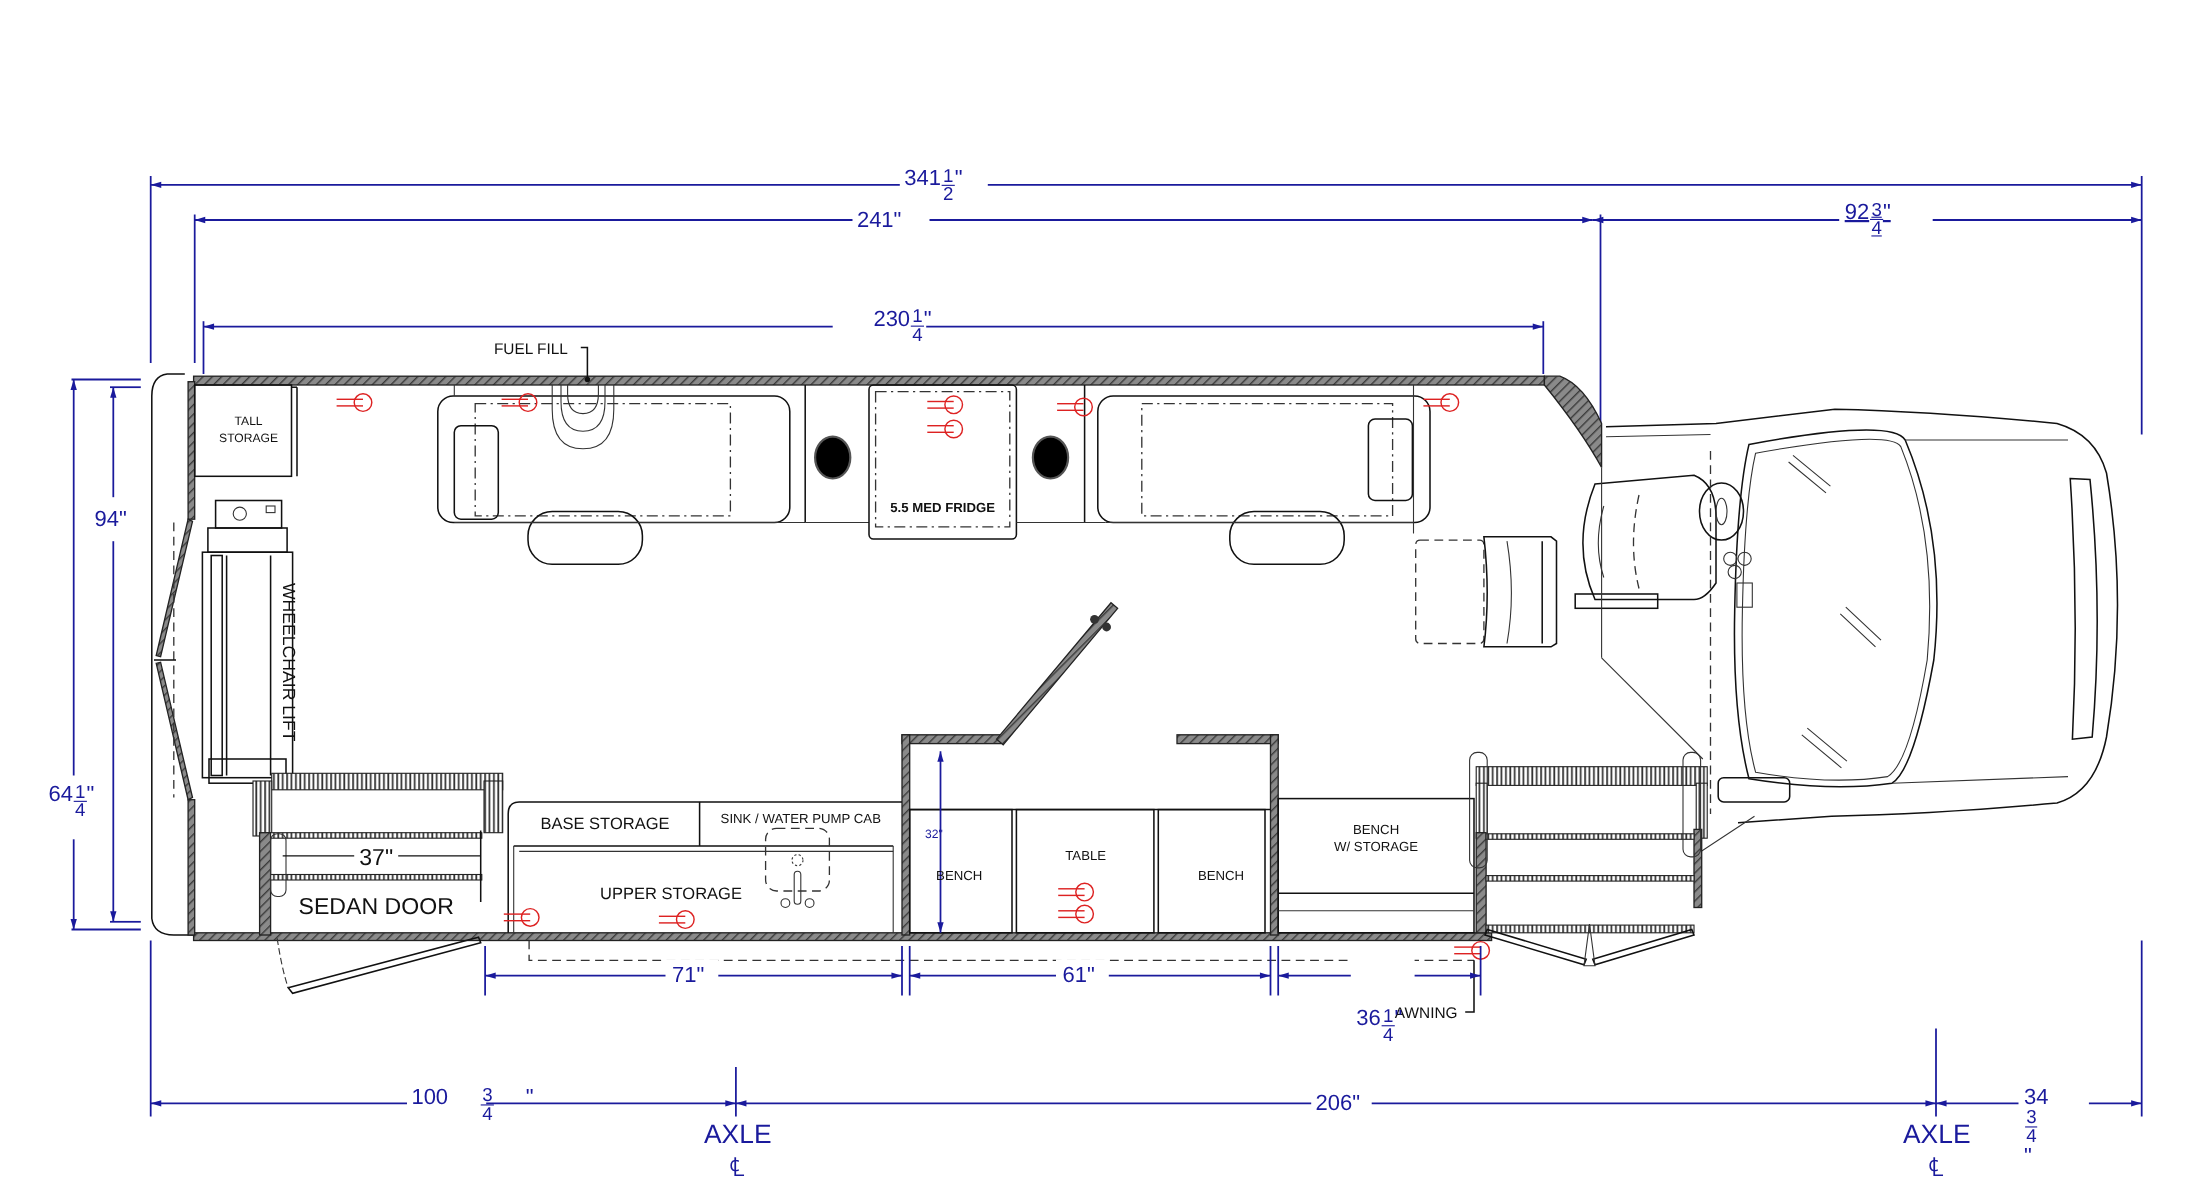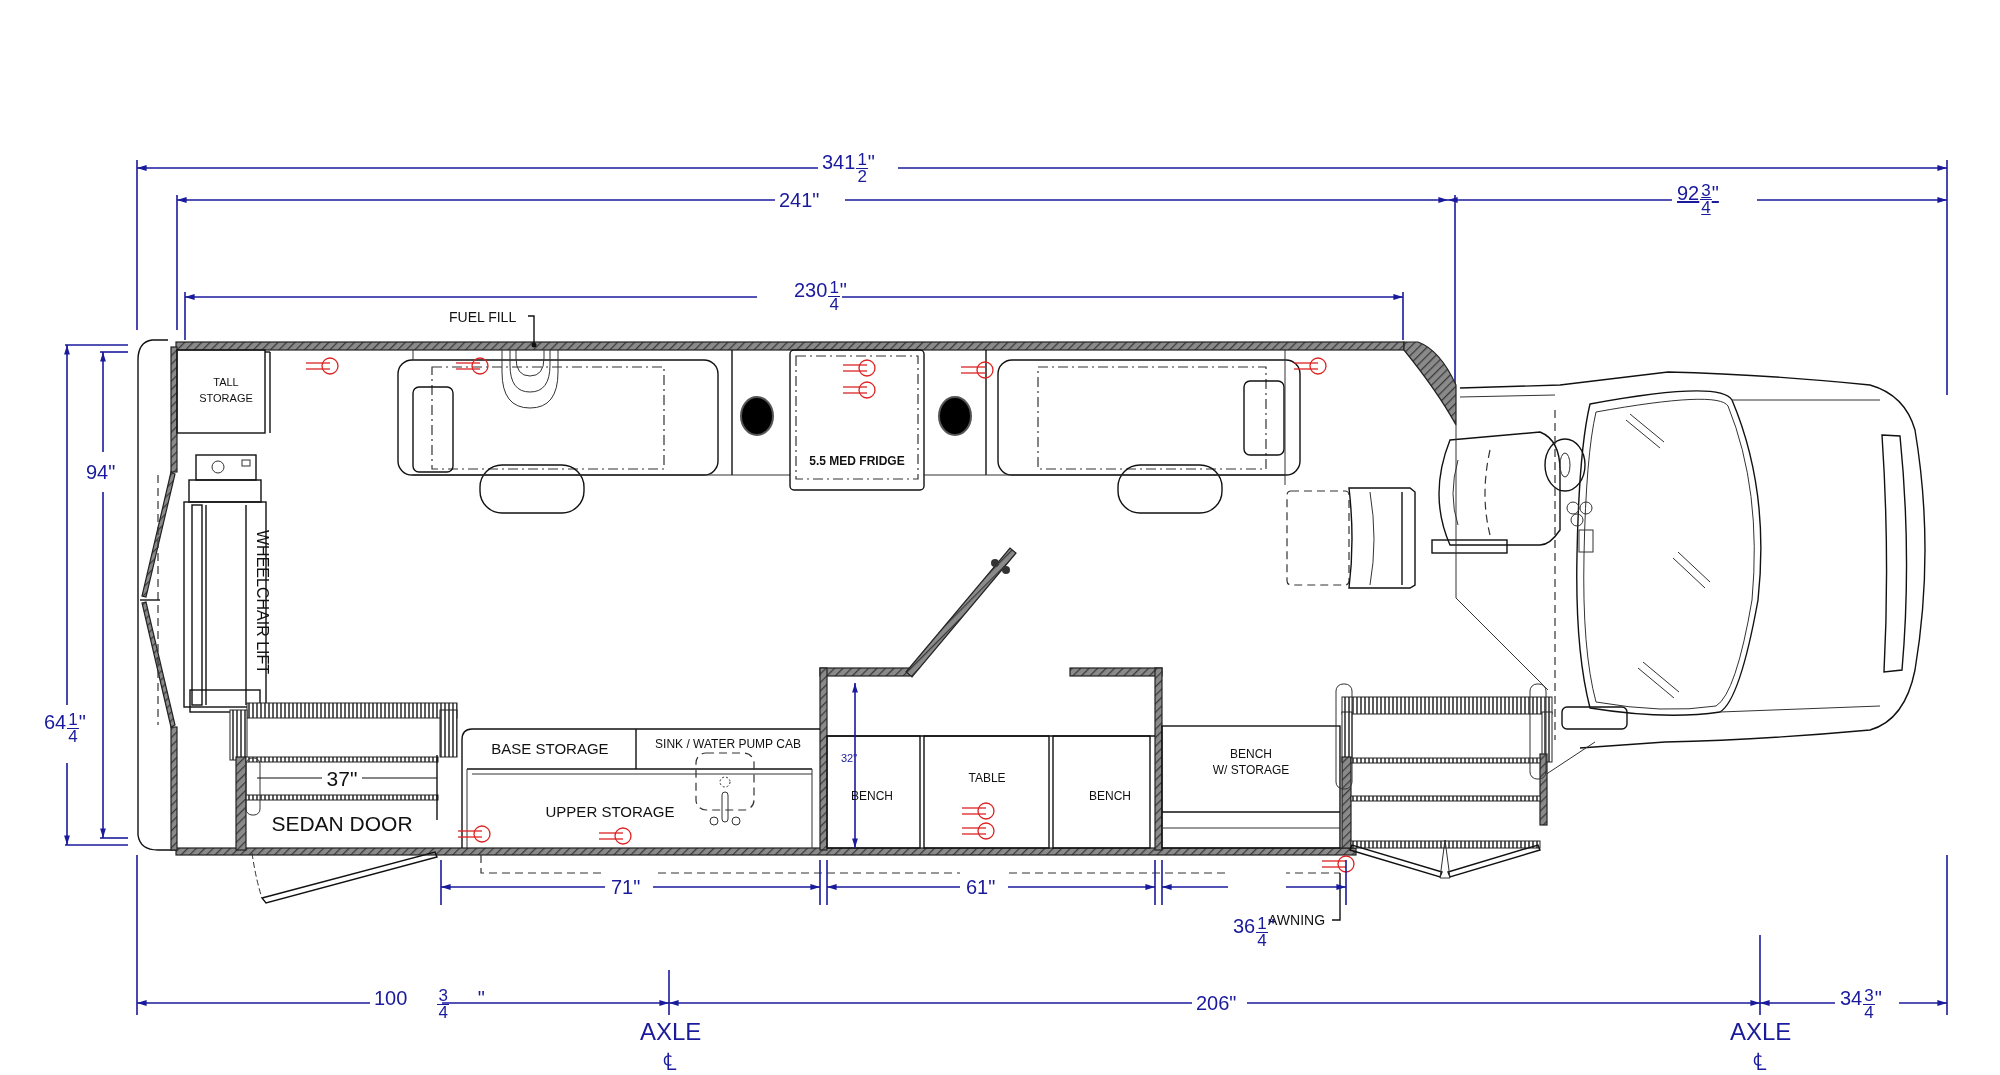--- a/index.html
+++ b/index.html
@@ -424,21 +424,21 @@
   <span>100</span>
   <span class="frac">
       <span class="num">3</span>
       <span>4</span>
     </span>
   <span>"</span>
 </div>
 
 <div class="dt" style="left:1196px; top:993px;">206"</div>
 
-<div class="dt" style="left:1840px; top:988px;">
+<div class="dt" style="left:1840px; top:988px;flex-direction:column;">
   <span>34</span>
   <span class="frac">
       <span class="num">3</span>
       <span>4</span>
     </span>
   <span>"</span>
 </div>
 
 <div class="axle" style="left:640px; top:1017px; width:60px;">
   <div>AXLE</div>

